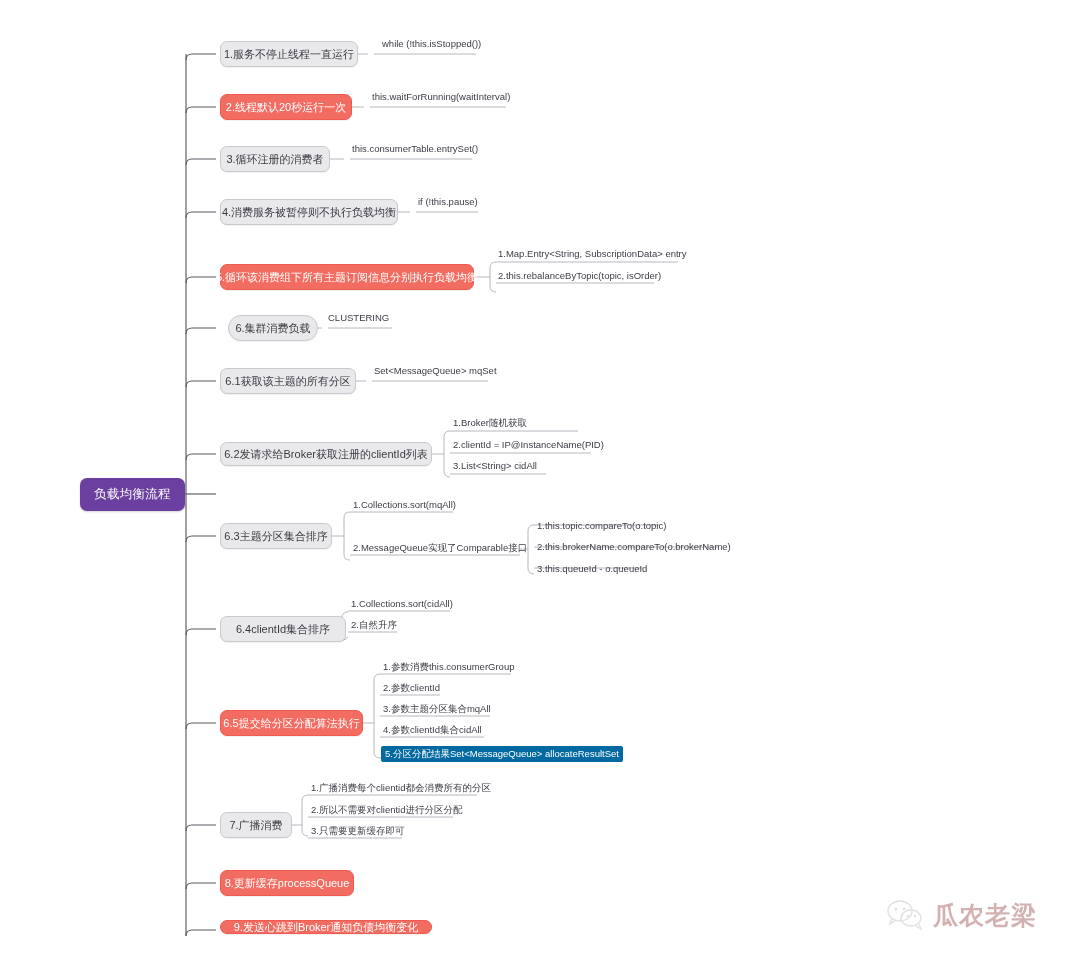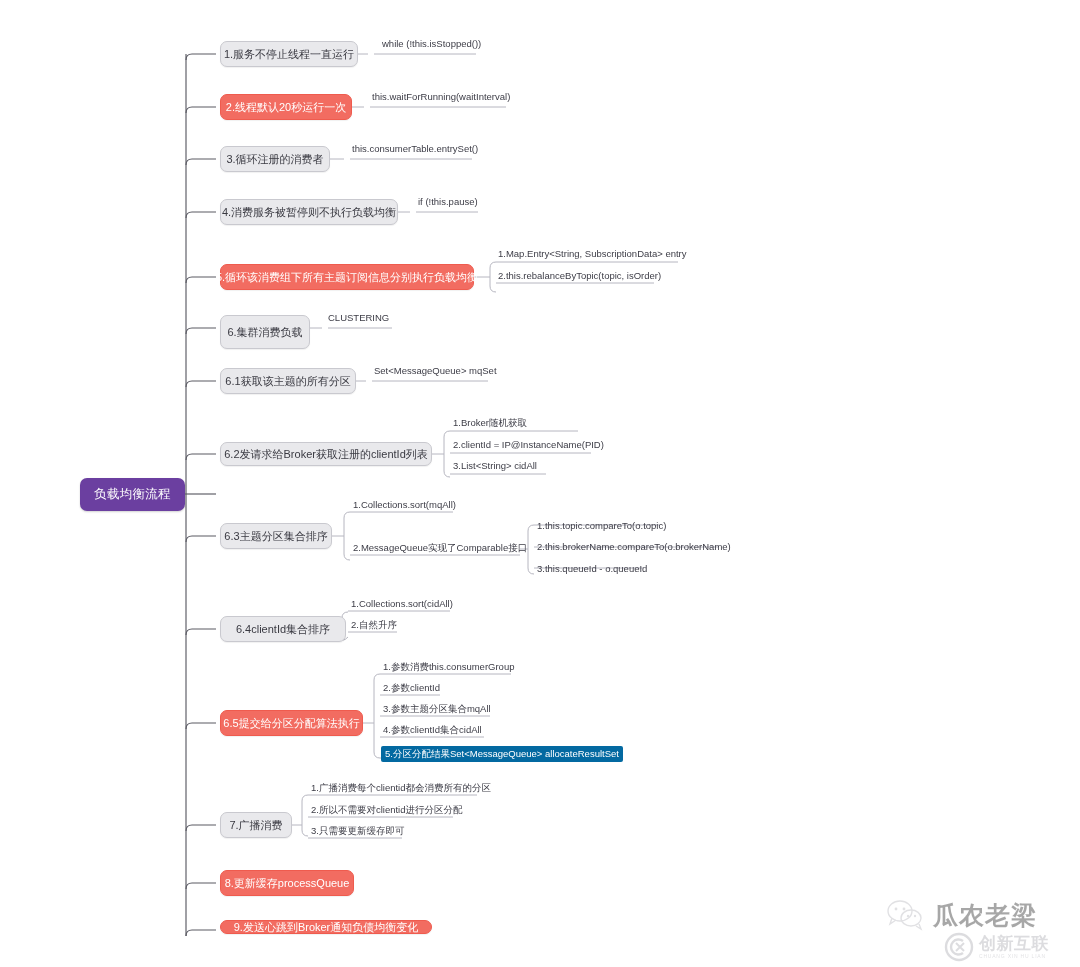--- a/index.html
+++ b/index.html
@@ -88,21 +88,21 @@
     left: 886px;
     top: 893px;
     width: 170px;
     height: 44px;
     display: flex;
     align-items: center;
     gap: 7px;
   }
   #wm-wechat .wm-text {
     font-size: 25px;
-    color: #000000;
+    color: #7f1d1d;
     font-family: "DejaVu Sans", "Liberation Sans", sans-serif;
     letter-spacing: 1px;
     font-weight: bold;
   }
   #wm-brand {
     left: 944px;
     top: 928px;
     width: 136px;
     height: 38px;
     display: flex;
@@ -259,21 +259,21 @@
   <div class="node node-box red" style="left:220px; top:264px; width:254px; height:26px;">
     <span>5.循环该消费组下所有主题订阅信息分别执行负载均衡</span>
   </div>
   <div class="leaf" style="left:498px; top:249px;">
     <span>1.Map.Entry&lt;String, SubscriptionData&gt; entry</span>
   </div>
   <div class="leaf" style="left:498px; top:271px;">
     <span>2.this.rebalanceByTopic(topic, isOrder)</span>
   </div>
 
-  <div class="node node-box gray" style="left:220px; top:315px; width:90px; height:34px;">
+  <div class="node node-box gray" style="left:228px; top:315px; width:90px; height:26px;border-radius:13px;">
     <span>6.集群消费负载</span>
   </div>
   <div class="leaf" style="left:328px; top:313px;">
     <span>CLUSTERING</span>
   </div>
 
   <div class="node node-box gray" style="left:220px; top:368px; width:136px; height:26px;">
     <span>6.1获取该主题的所有分区</span>
   </div>
   <div class="leaf" style="left:374px; top:366px;">
@@ -369,25 +369,14 @@
       <circle cx="10" cy="10" r="1.4" fill="#a8a8b0"></circle>
       <circle cx="18" cy="10" r="1.4" fill="#a8a8b0"></circle>
       <ellipse cx="25" cy="19" rx="10" ry="8" fill="none" stroke="#a8a8b0" stroke-width="1.4"></ellipse>
       <path d="M33,25 L35,30 L30,27" fill="none" stroke="#a8a8b0" stroke-width="1.4"></path>
       <circle cx="22" cy="17" r="1.2" fill="#a8a8b0"></circle>
       <circle cx="29" cy="17" r="1.2" fill="#a8a8b0"></circle>
     </svg>
     <span class="wm-text">瓜农老梁</span>
   </div>
 
-  <div class="watermark" id="wm-brand">
-    <svg width="30" height="30" viewBox="0 0 30 30">
-      <circle cx="15" cy="15" r="13" fill="none" stroke="#8e8e96" stroke-width="2.4"></circle>
-      <path d="M19,9 A7.5,7.5 0 1 0 19,21" fill="none" stroke="#8e8e96" stroke-width="2.4"></path>
-      <path d="M12,11 L20,19 M20,11 L12,19" stroke="#8e8e96" stroke-width="2" fill="none"></path>
-    </svg>
-    <span class="brand-text">
-      <span class="brand-cn">创新互联</span>
-      <span class="brand-py">CHUANG XIN HU LIAN</span>
-    </span>
-  </div>
 
 </div>
 
 </body></html>

